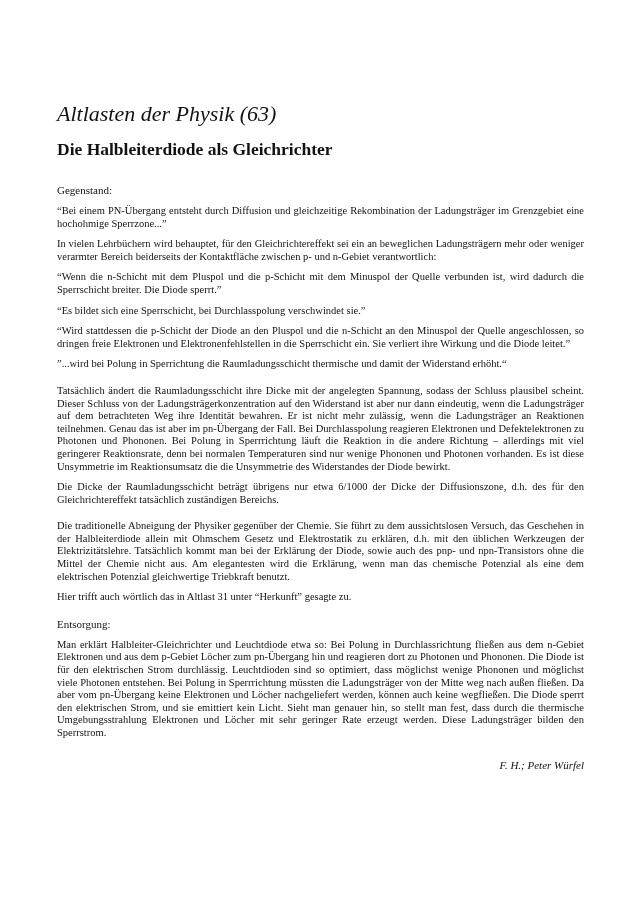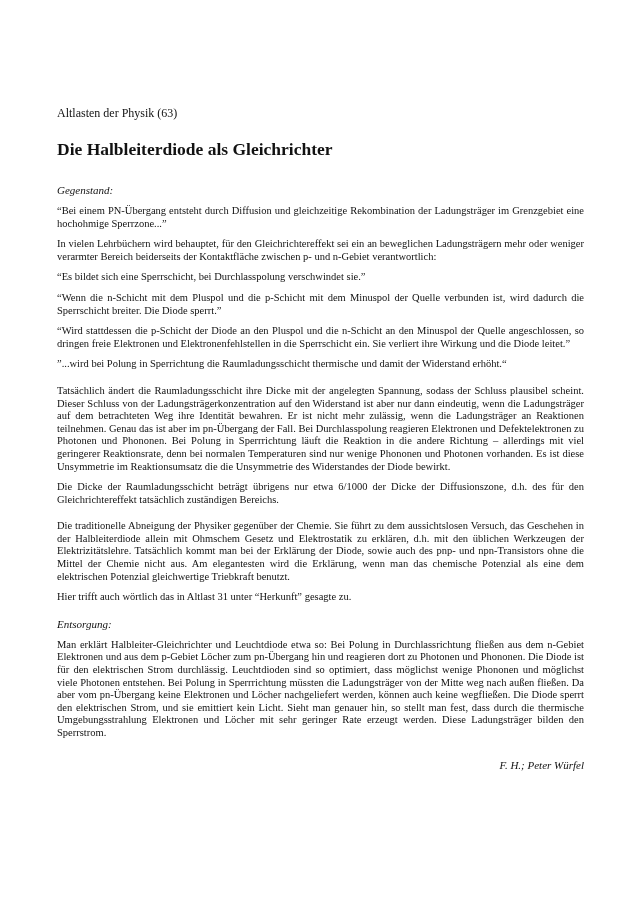--- a/index.html
+++ b/index.html
@@ -13,38 +13,38 @@
     height: 905px;
     box-sizing: border-box;
     margin: 0;
     padding: 104px 56px 0 57px;
     background: #ffffff;
     color: #121212;
     font-family: "Liberation Serif", "DejaVu Serif", serif;
     overflow: hidden;
   }
   .series-title {
-    font-size: 12px;
+    font-style: italic;
+    font-size: 22px;
     line-height: 19px;
     margin: 0 0 15px 0;
   }
   .doc-title {
     font-weight: bold;
     font-size: 17.5px;
     line-height: 22px;
     margin: 0 0 24px 0;
   }
   .doc-section {
     margin: 0;
   }
   .doc-section + .doc-section {
     margin-top: 14px;
   }
   .sec-heading {
-    font-style: italic;
     font-size: 11px;
     line-height: 13px;
     margin: 0 0 8px 0;
   }
   .body-p {
     font-size: 10.5px;
     line-height: 12.6px;
     text-align: justify;
     margin: 0 0 8px 0;
   }
@@ -62,22 +62,22 @@
 <div class="page">
 
   <div class="series-title">Altlasten der Physik (63)</div>
 
   <h1 class="doc-title">Die Halbleiterdiode als Gleichrichter</h1>
 
   <section class="doc-section">
     <div class="sec-heading">Gegenstand:</div>
     <p class="body-p">“Bei einem PN-Übergang entsteht durch Diffusion und gleichzeitige Rekombination der Ladungsträger im Grenzgebiet eine hochohmige Sperrzone...”</p>
     <p class="body-p">In vielen Lehrbüchern wird behauptet, für den Gleichrichtereffekt sei ein an beweglichen Ladungsträgern mehr oder weniger verarmter Bereich beiderseits der Kontaktfläche zwischen p- und n-Gebiet verantwortlich:</p>
+    <p class="body-p">“Wenn die n-Schicht mit dem Pluspol und die p-Schicht mit dem Minuspol der Quelle verbunden ist, wird dadurch die Sperrschicht breiter. Die Diode sperrt.”</p>
     <p class="body-p">“Es bildet sich eine Sperrschicht, bei Durchlasspolung verschwindet sie.”</p>
-    <p class="body-p">“Wenn die n-Schicht mit dem Pluspol und die p-Schicht mit dem Minuspol der Quelle verbunden ist, wird dadurch die Sperrschicht breiter. Die Diode sperrt.”</p>
     <p class="body-p">“Wird stattdessen die p-Schicht der Diode an den Pluspol und die n-Schicht an den Minuspol der Quelle angeschlossen, so dringen freie Elektronen und Elektronenfehlstellen in die Sperrschicht ein. Sie verliert ihre Wirkung und die Diode leitet.”</p>
     <p class="body-p">”...wird bei Polung in Sperrichtung die Raumladungsschicht thermische und damit der Widerstand erhöht.“</p>
   </section>
 
   <section class="doc-section">
     <p class="body-p">Tatsächlich ändert die Raumladungsschicht ihre Dicke mit der angelegten Spannung, sodass der Schluss plausibel scheint. Dieser Schluss von der Ladungsträgerkonzentration auf den Widerstand ist aber nur dann eindeutig, wenn die Ladungsträger auf dem betrachteten Weg ihre Identität bewahren. Er ist nicht mehr zulässig, wenn die Ladungsträger an Reaktionen teilnehmen. Genau das ist aber im pn-Übergang der Fall. Bei Durchlasspolung reagieren Elektronen und Defektelektronen zu Photonen und Phononen. Bei Polung in Sperrrichtung läuft die Reaktion in die andere Richtung – allerdings mit viel geringerer Reaktionsrate, denn bei normalen Temperaturen sind nur wenige Phononen und Photonen vorhanden. Es ist diese Unsymmetrie im Reaktionsumsatz die die Unsymmetrie des Widerstandes der Diode bewirkt.</p>
     <p class="body-p">Die Dicke der Raumladungsschicht beträgt übrigens nur etwa 6/1000 der Dicke der Diffusionszone, d.h. des für den Gleichrichtereffekt tatsächlich zuständigen Bereichs.</p>
   </section>
 
   <section class="doc-section">

